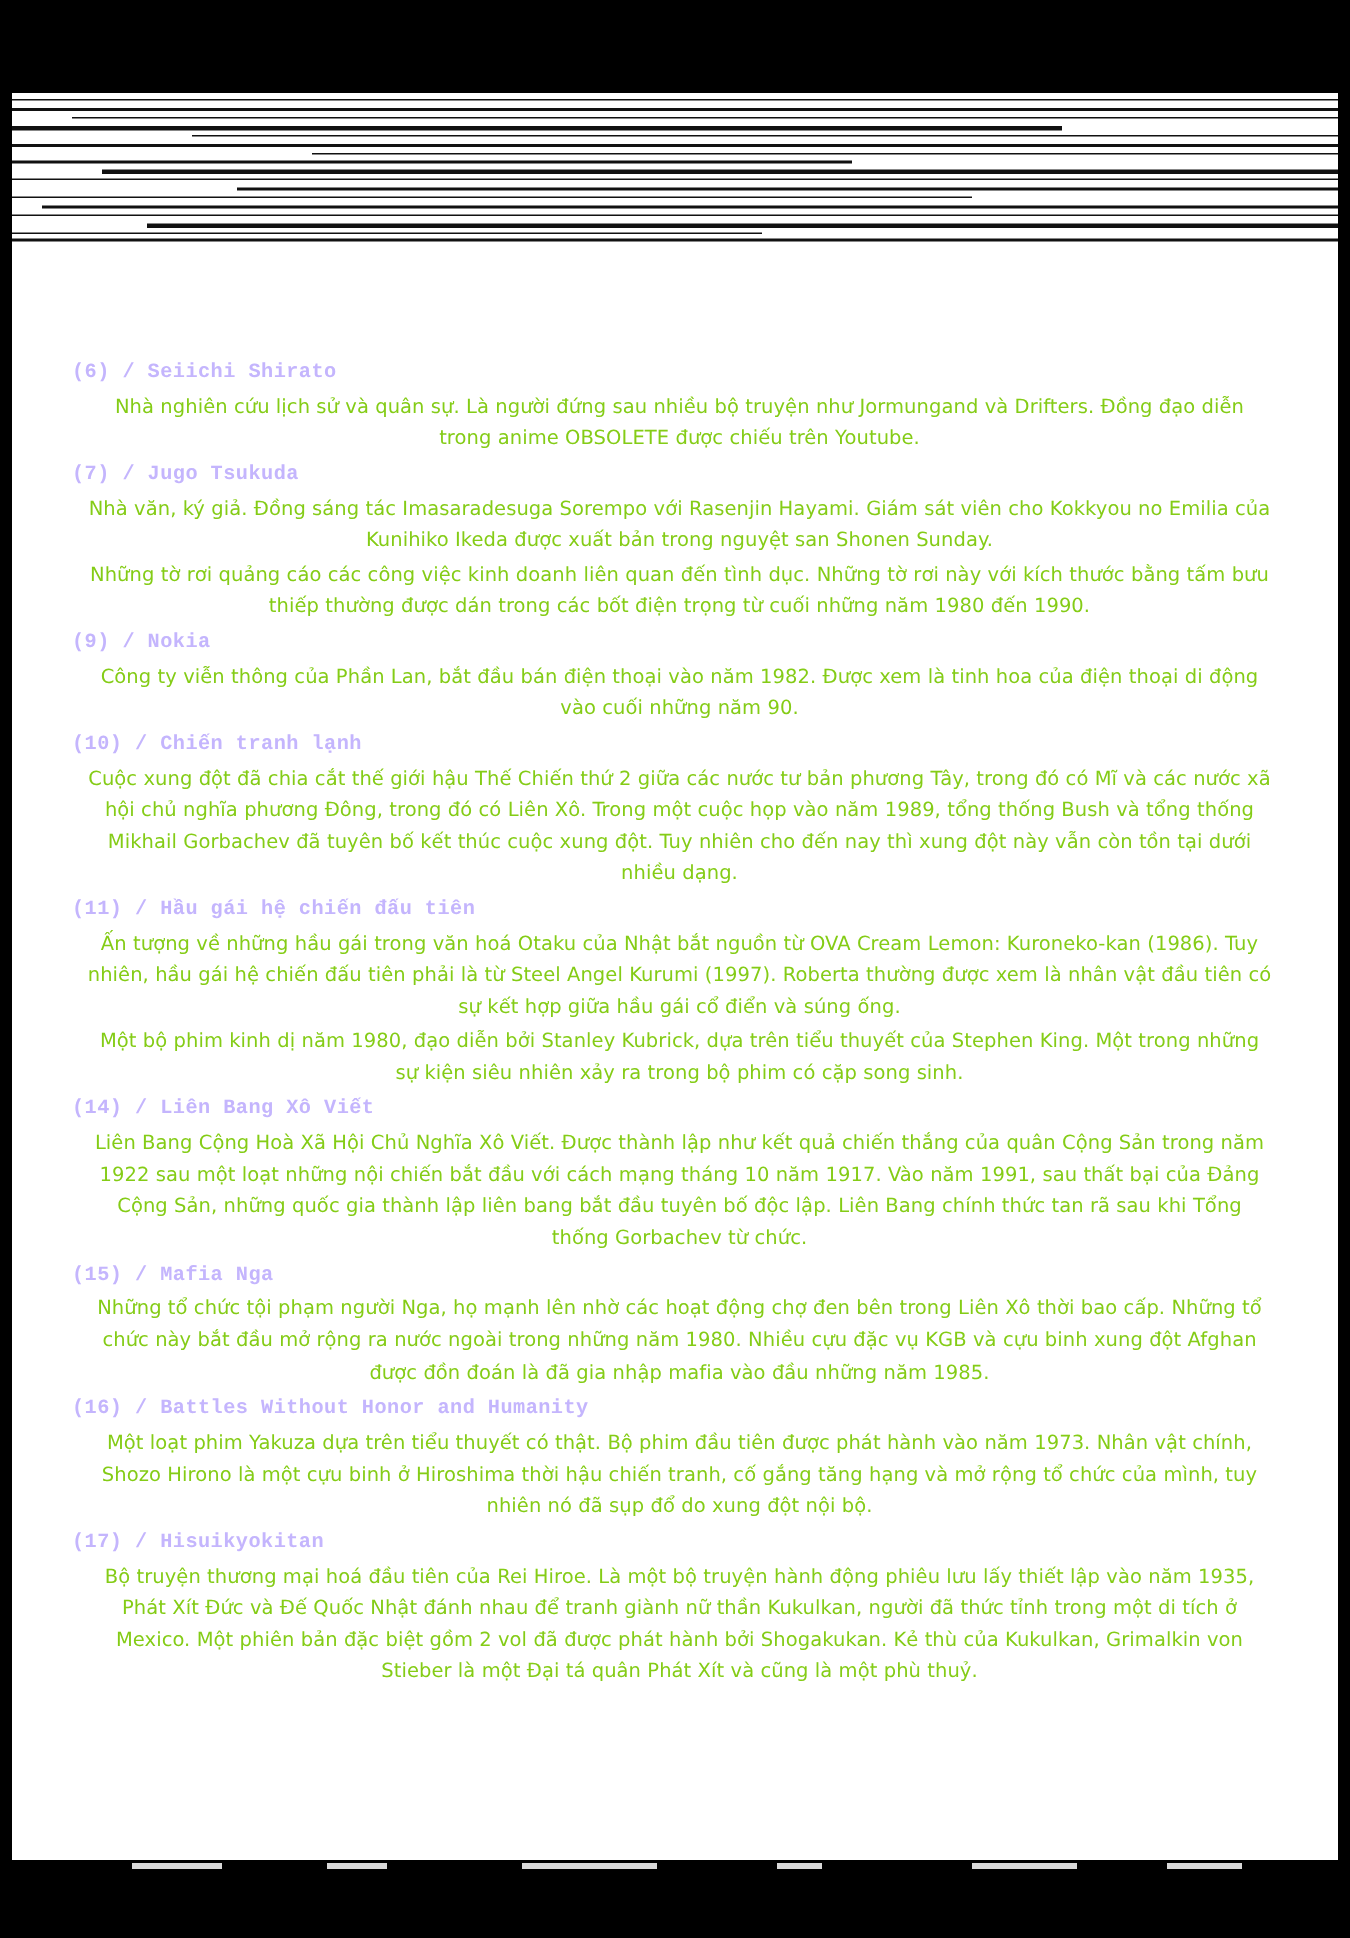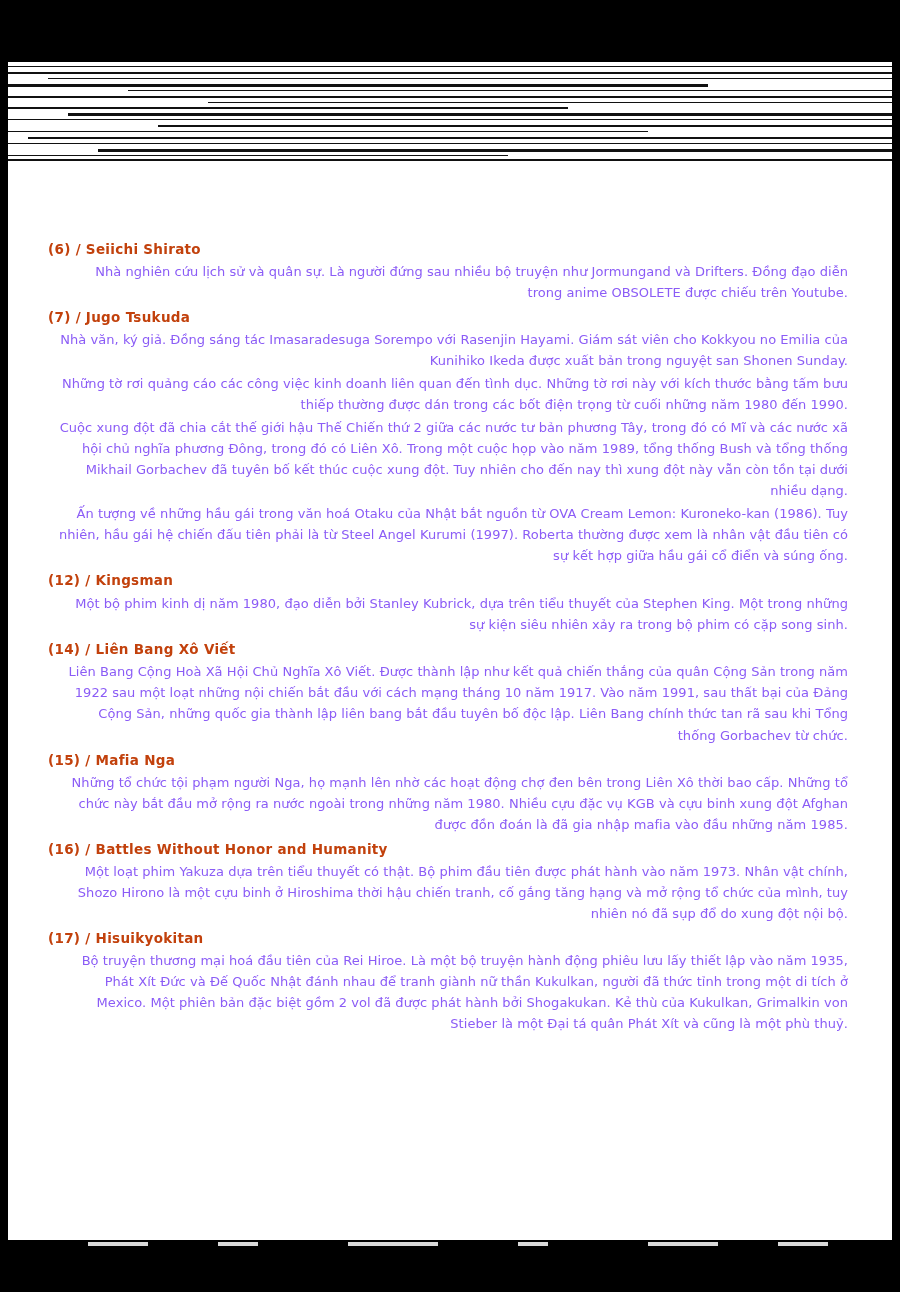--- a/index.html
+++ b/index.html
@@ -47,29 +47,30 @@
     top: 235px;
     width: 800px;
   }
   .entry {
     margin-bottom: 2px;
   }
   .entry-title {
     font-weight: bold;
     font-size: 13.5px;
     letter-spacing: 0.3px;
-    color: #c2410c;
+    color: #c4b5fd;
     line-height: 1.55;
     margin: 4px 0 1px 0;
+    font-family: Liberation Mono, monospace;
   }
   .entry-body {
     font-size: 13px;
-    color: #8b5cf6;
+    color: #84cc16;
     line-height: 1.62;
-    text-align: right;
+    text-align: center;
     margin: 0 0 2px 10px;
     letter-spacing: 0.05px;
   }
   
   .edge-marks {
     position: absolute;
     left: 48px;
     bottom: 44px;
     width: 800px;
     height: 6px;
@@ -117,31 +118,36 @@
 
     <div class="entry">
       <div class="entry-title">(7) / Jugo Tsukuda</div>
       <div class="entry-body">Nhà văn, ký giả. Đồng sáng tác Imasaradesuga Sorempo với Rasenjin Hayami. Giám sát viên cho Kokkyou no Emilia của Kunihiko Ikeda được xuất bản trong nguyệt san Shonen Sunday.</div>
     </div>
 
     <div class="entry">
       <div class="entry-body">Những tờ rơi quảng cáo các công việc kinh doanh liên quan đến tình dục. Những tờ rơi này với kích thước bằng tấm bưu thiếp thường được dán trong các bốt điện trọng từ cuối những năm 1980 đến 1990.</div>
     </div>
 
+    <div class="entry">
+      <div class="entry-title">(9) / Nokia</div>
+      <div class="entry-body">Công ty viễn thông của Phần Lan, bắt đầu bán điện thoại vào năm 1982. Được xem là tinh hoa của điện thoại di động vào cuối những năm 90.</div>
+    </div>
 
     <div class="entry">
+      <div class="entry-title">(10) / Chiến tranh lạnh</div>
       <div class="entry-body">Cuộc xung đột đã chia cắt thế giới hậu Thế Chiến thứ 2 giữa các nước tư bản phương Tây, trong đó có Mĩ và các nước xã hội chủ nghĩa phương Đông, trong đó có Liên Xô. Trong một cuộc họp vào năm 1989, tổng thống Bush và tổng thống Mikhail Gorbachev đã tuyên bố kết thúc cuộc xung đột. Tuy nhiên cho đến nay thì xung đột này vẫn còn tồn tại dưới nhiều dạng.</div>
     </div>
 
     <div class="entry">
+      <div class="entry-title">(11) / Hầu gái hệ chiến đấu tiên</div>
       <div class="entry-body">Ấn tượng về những hầu gái trong văn hoá Otaku của Nhật bắt nguồn từ OVA Cream Lemon: Kuroneko-kan (1986). Tuy nhiên, hầu gái hệ chiến đấu tiên phải là từ Steel Angel Kurumi (1997). Roberta thường được xem là nhân vật đầu tiên có sự kết hợp giữa hầu gái cổ điển và súng ống.</div>
     </div>
 
     <div class="entry">
-      <div class="entry-title">(12) / Kingsman</div>
     </div>
 
     <div class="entry">
       <div class="entry-body">Một bộ phim kinh dị năm 1980, đạo diễn bởi Stanley Kubrick, dựa trên tiểu thuyết của Stephen King. Một trong những sự kiện siêu nhiên xảy ra trong bộ phim có cặp song sinh.</div>
     </div>
 
     <div class="entry">
       <div class="entry-title">(14) / Liên Bang Xô Viết</div>
       <div class="entry-body">Liên Bang Cộng Hoà Xã Hội Chủ Nghĩa Xô Viết. Được thành lập như kết quả chiến thắng của quân Cộng Sản trong năm 1922 sau một loạt những nội chiến bắt đầu với cách mạng tháng 10 năm 1917. Vào năm 1991, sau thất bại của Đảng Cộng Sản, những quốc gia thành lập liên bang bắt đầu tuyên bố độc lập. Liên Bang chính thức tan rã sau khi Tổng thống Gorbachev từ chức.</div>
     </div>

